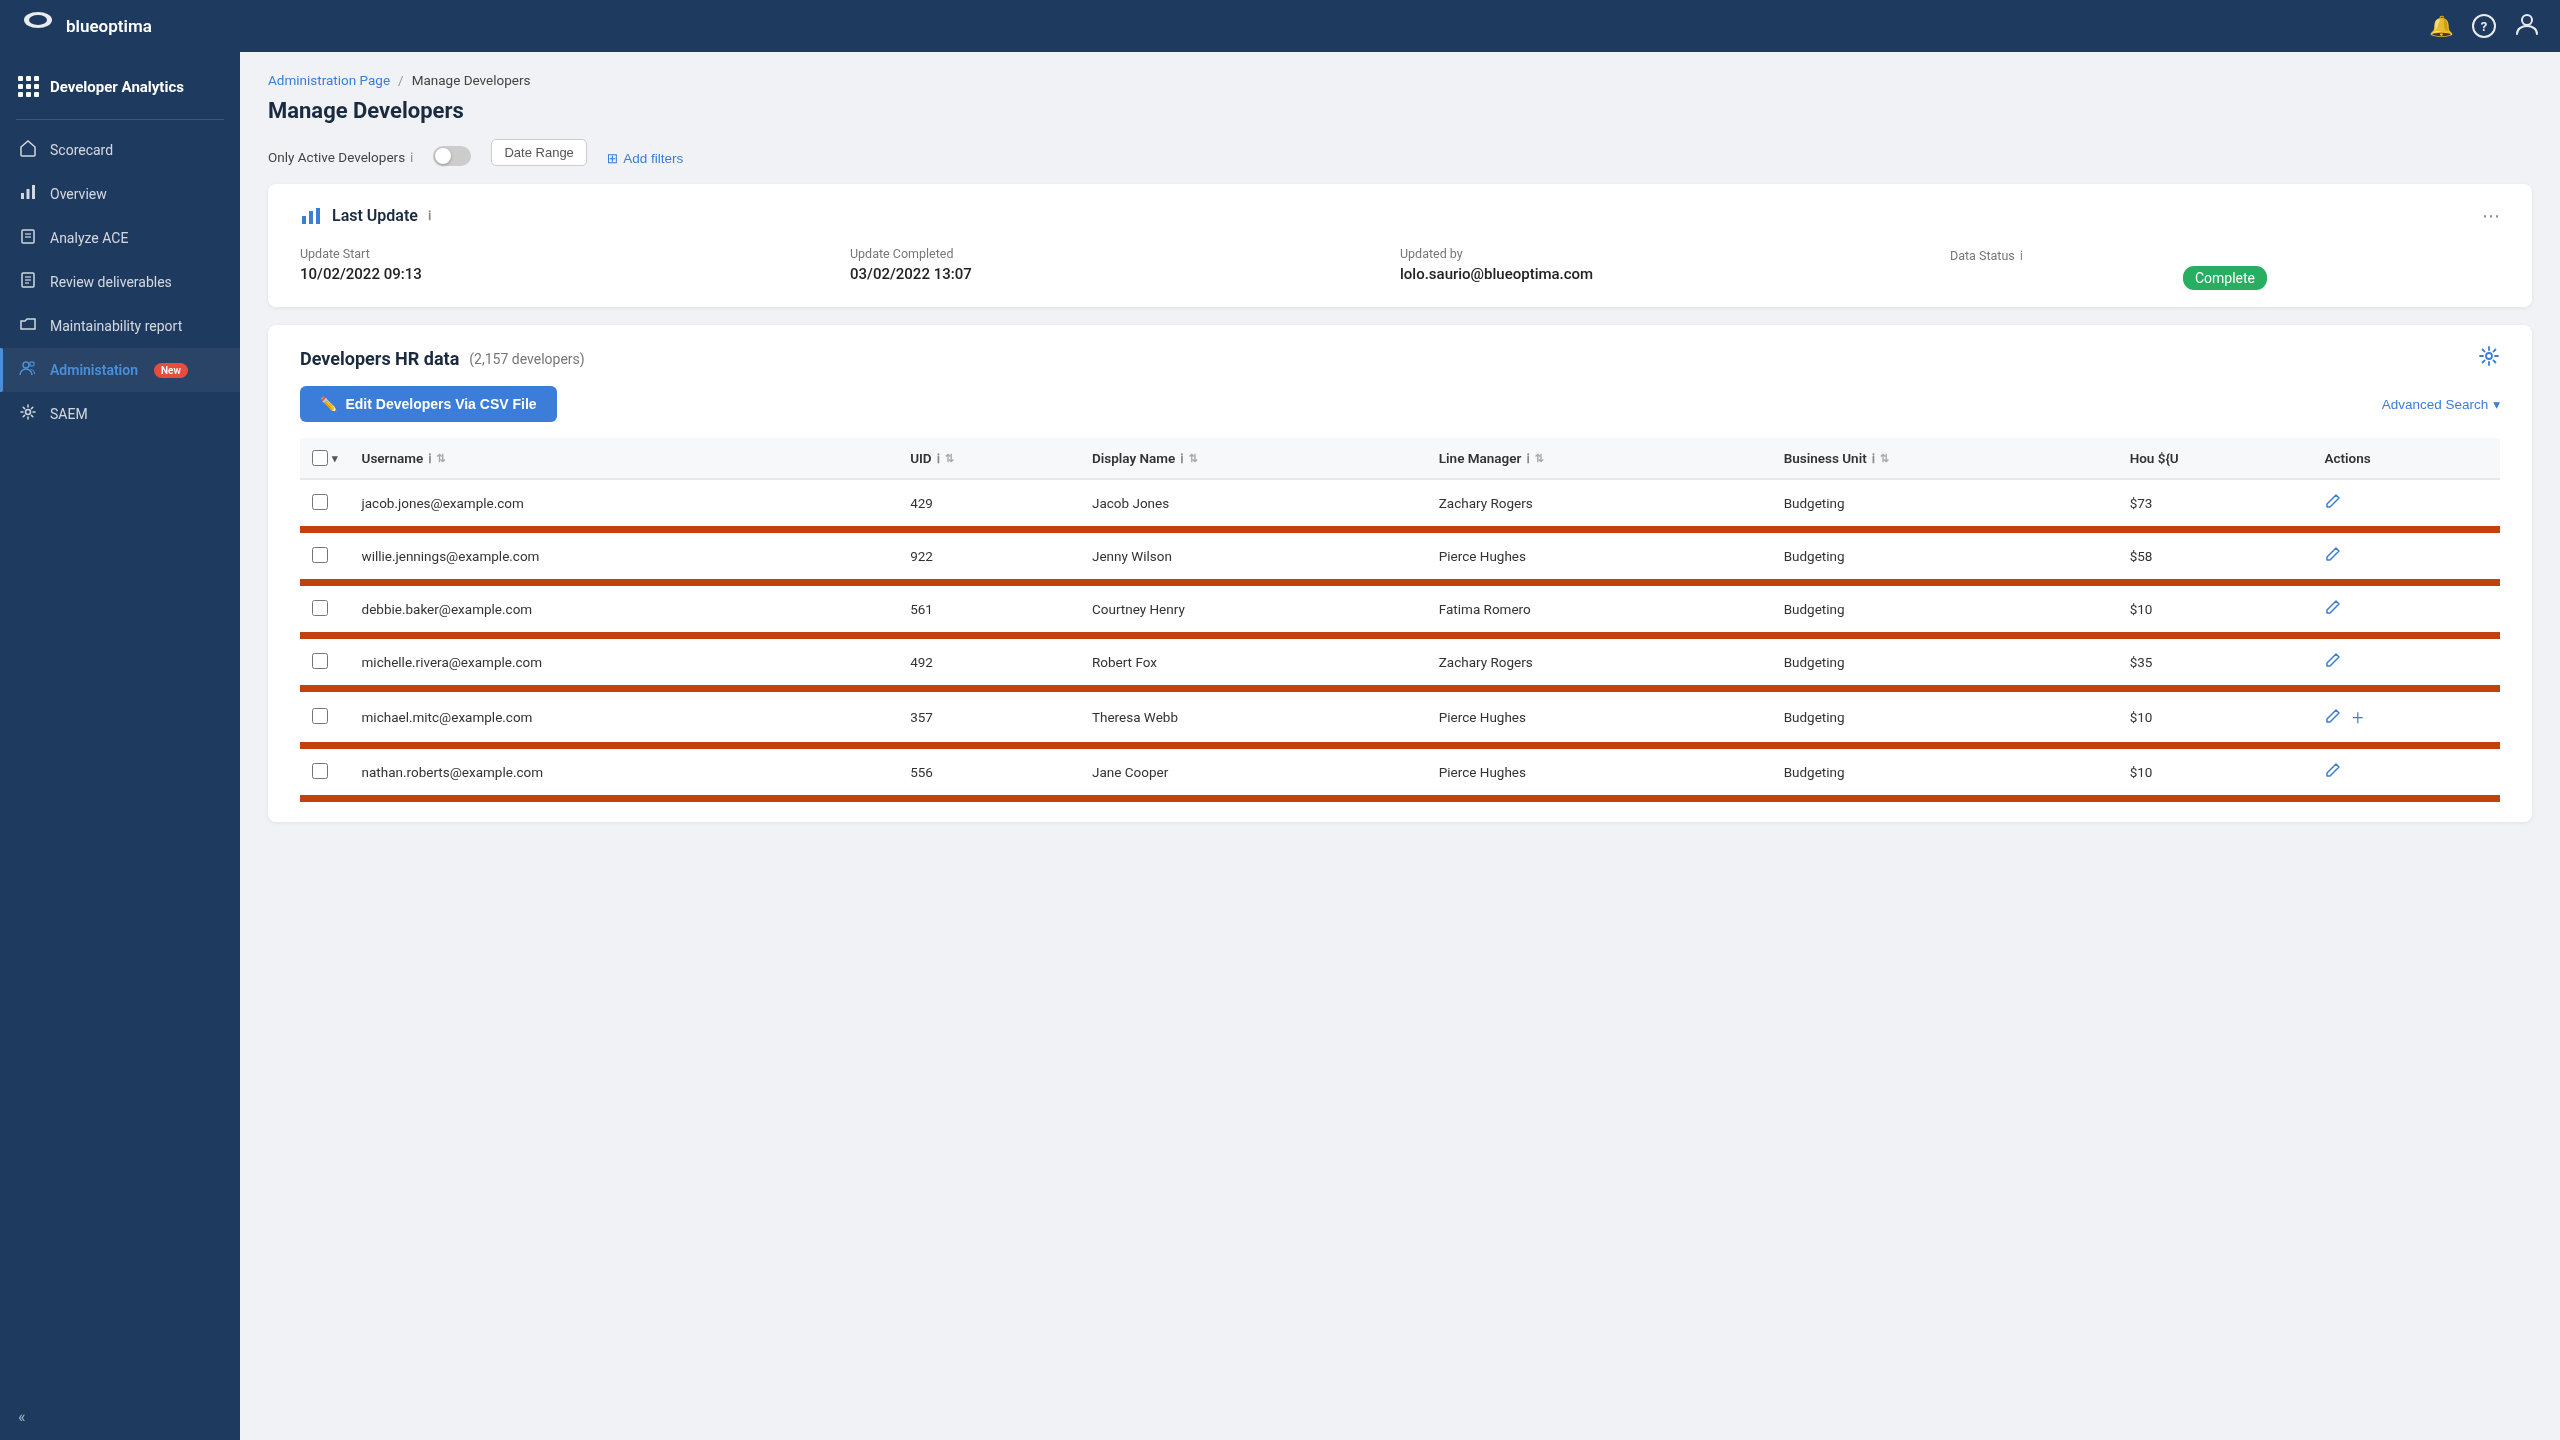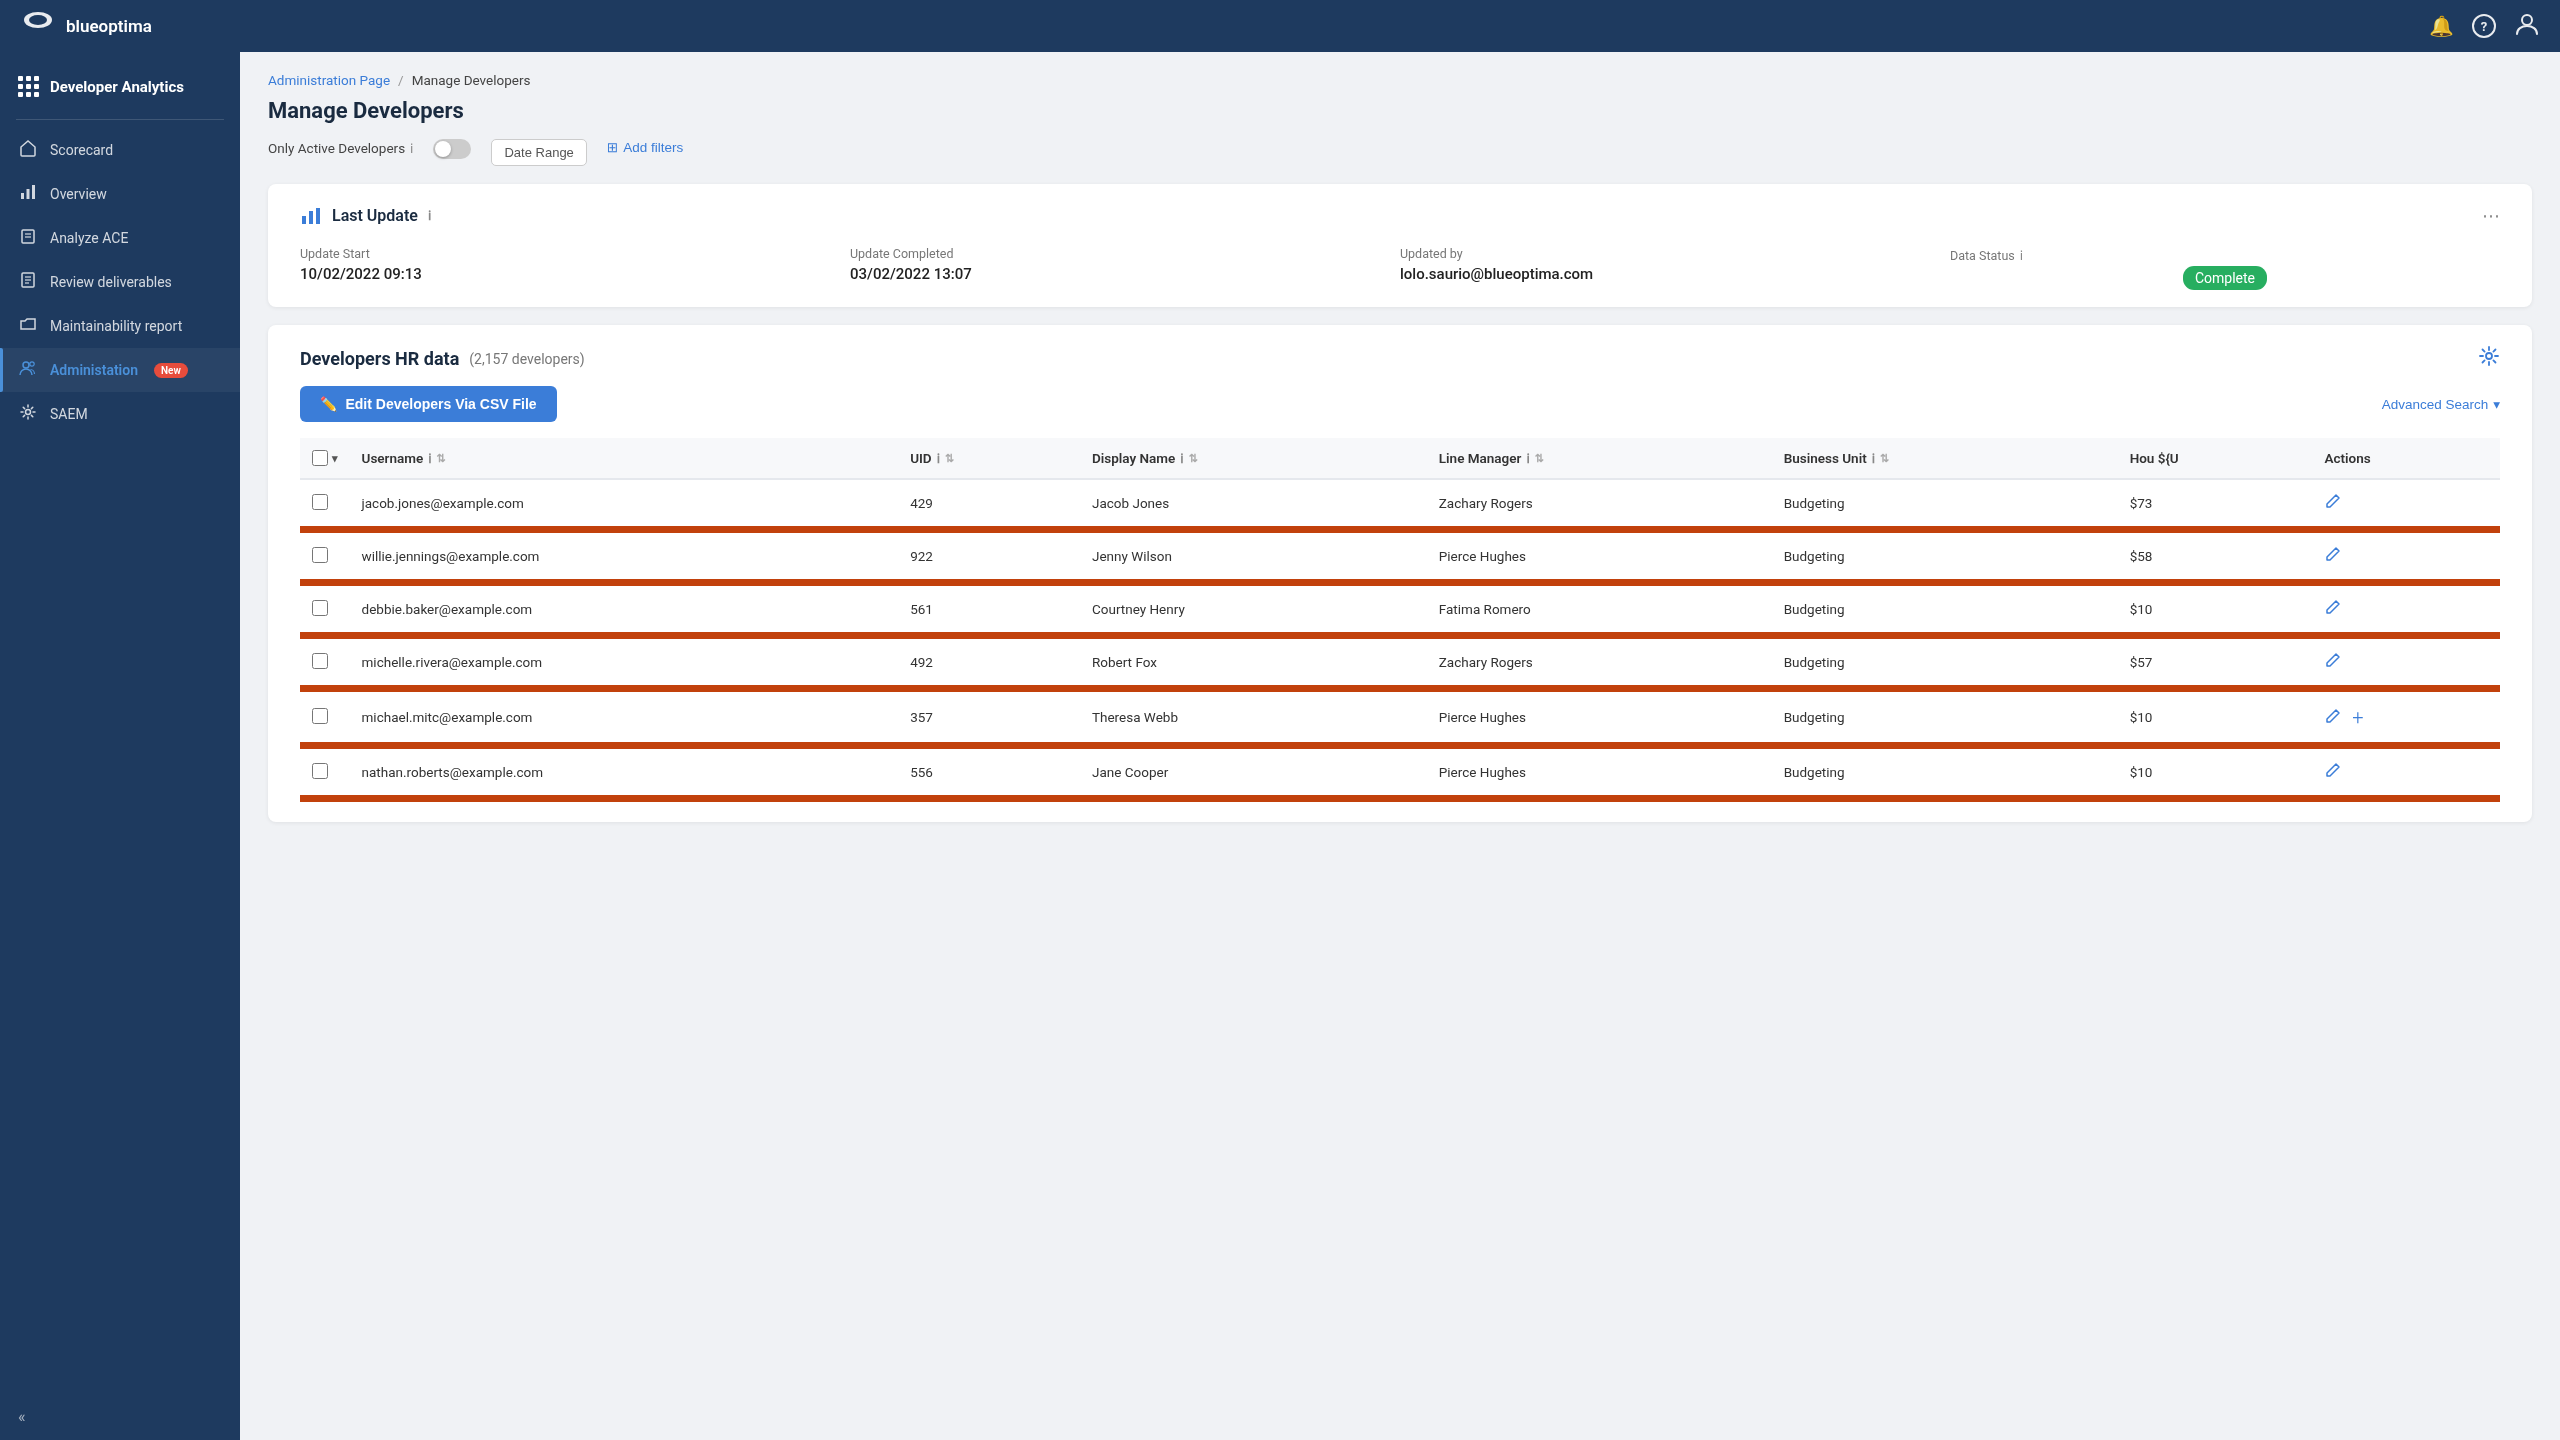--- a/index.html
+++ b/index.html
@@ -165,21 +165,21 @@
     .page-title {
       font-size: 22px;
       font-weight: 700;
       color: #1a2b40;
       margin-bottom: 16px;
     }
 
     
     .filters-bar {
       display: flex;
-      align-items: flex-start;
+      align-items: flex-end;
       gap: 20px;
       margin-bottom: 18px;
     }
     .filter-label {
       font-size: 13.5px;
       color: #444;
       display: flex;
       align-items: center;
       gap: 5px;
     }
@@ -744,21 +744,21 @@
   </tr>
                 <tr>
     <td>
       <input type="checkbox" class="row-checkbox" style="">
     </td>
     <td>michelle.rivera@example.com</td>
     <td>492</td>
     <td>Robert Fox</td>
     <td>Zachary Rogers</td>
     <td>Budgeting</td>
-    <td>$57</td>
+    <td>$35</td>
     <td>
       <span class="edit-icon">
         <svg width="16" height="16" viewBox="0 0 16 16" fill="none">
                         <path d="M11 2l3 3-9 9H2v-3l9-9z" stroke="#3b7dd8" stroke-width="1.5" fill="none" stroke-linejoin="round"></path>
                       </svg>
       </span>
       
     </td>
   </tr>
                 <tr>

